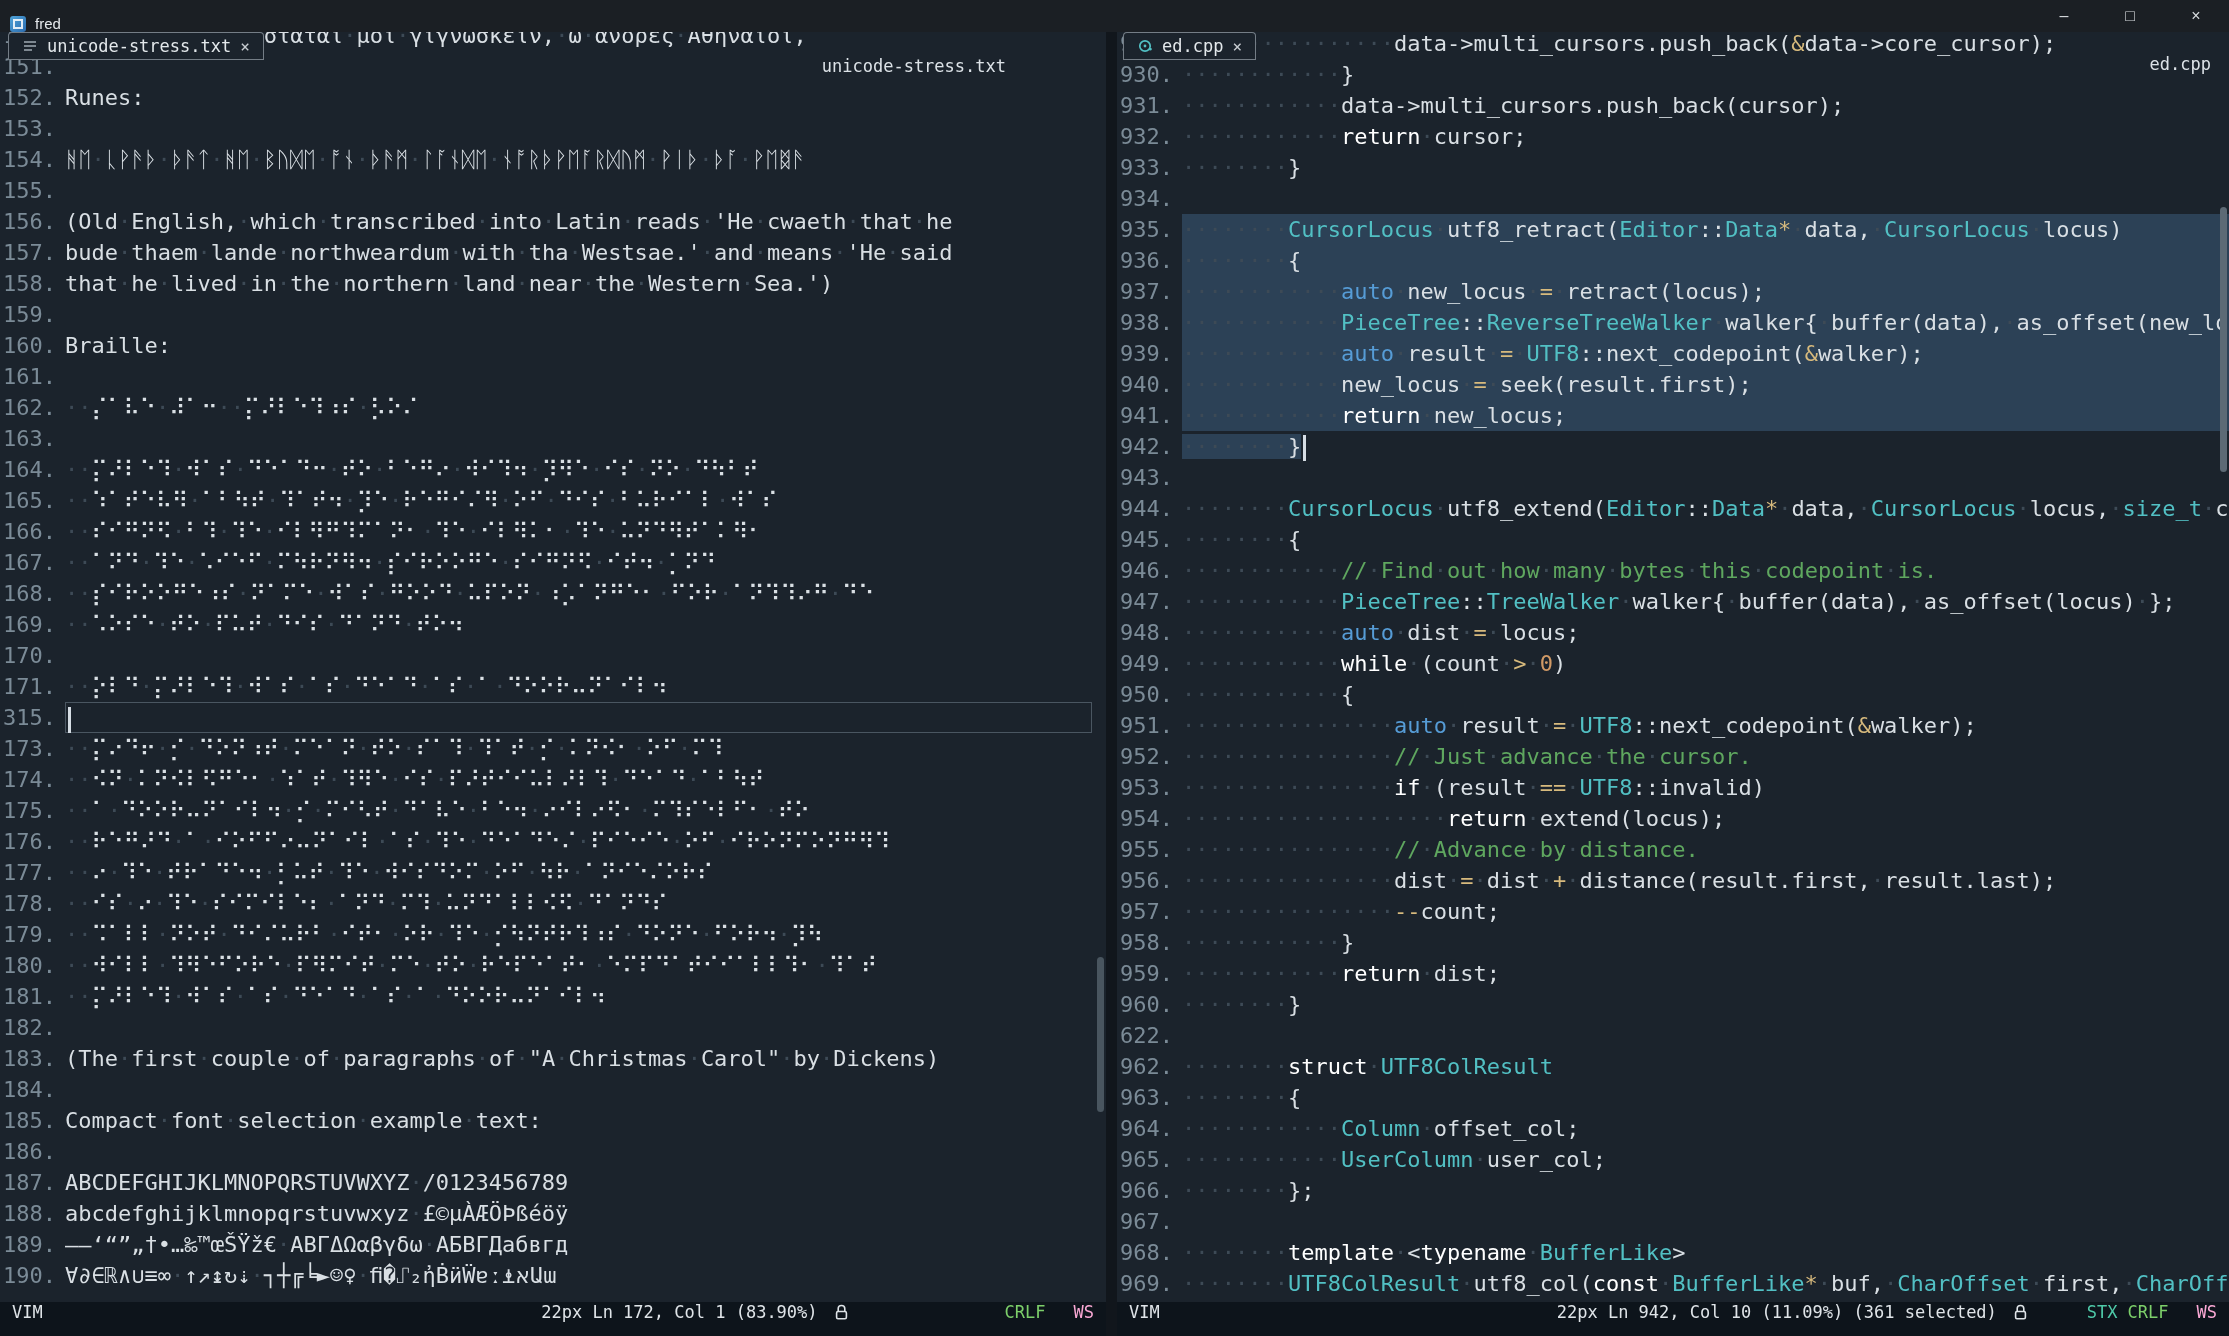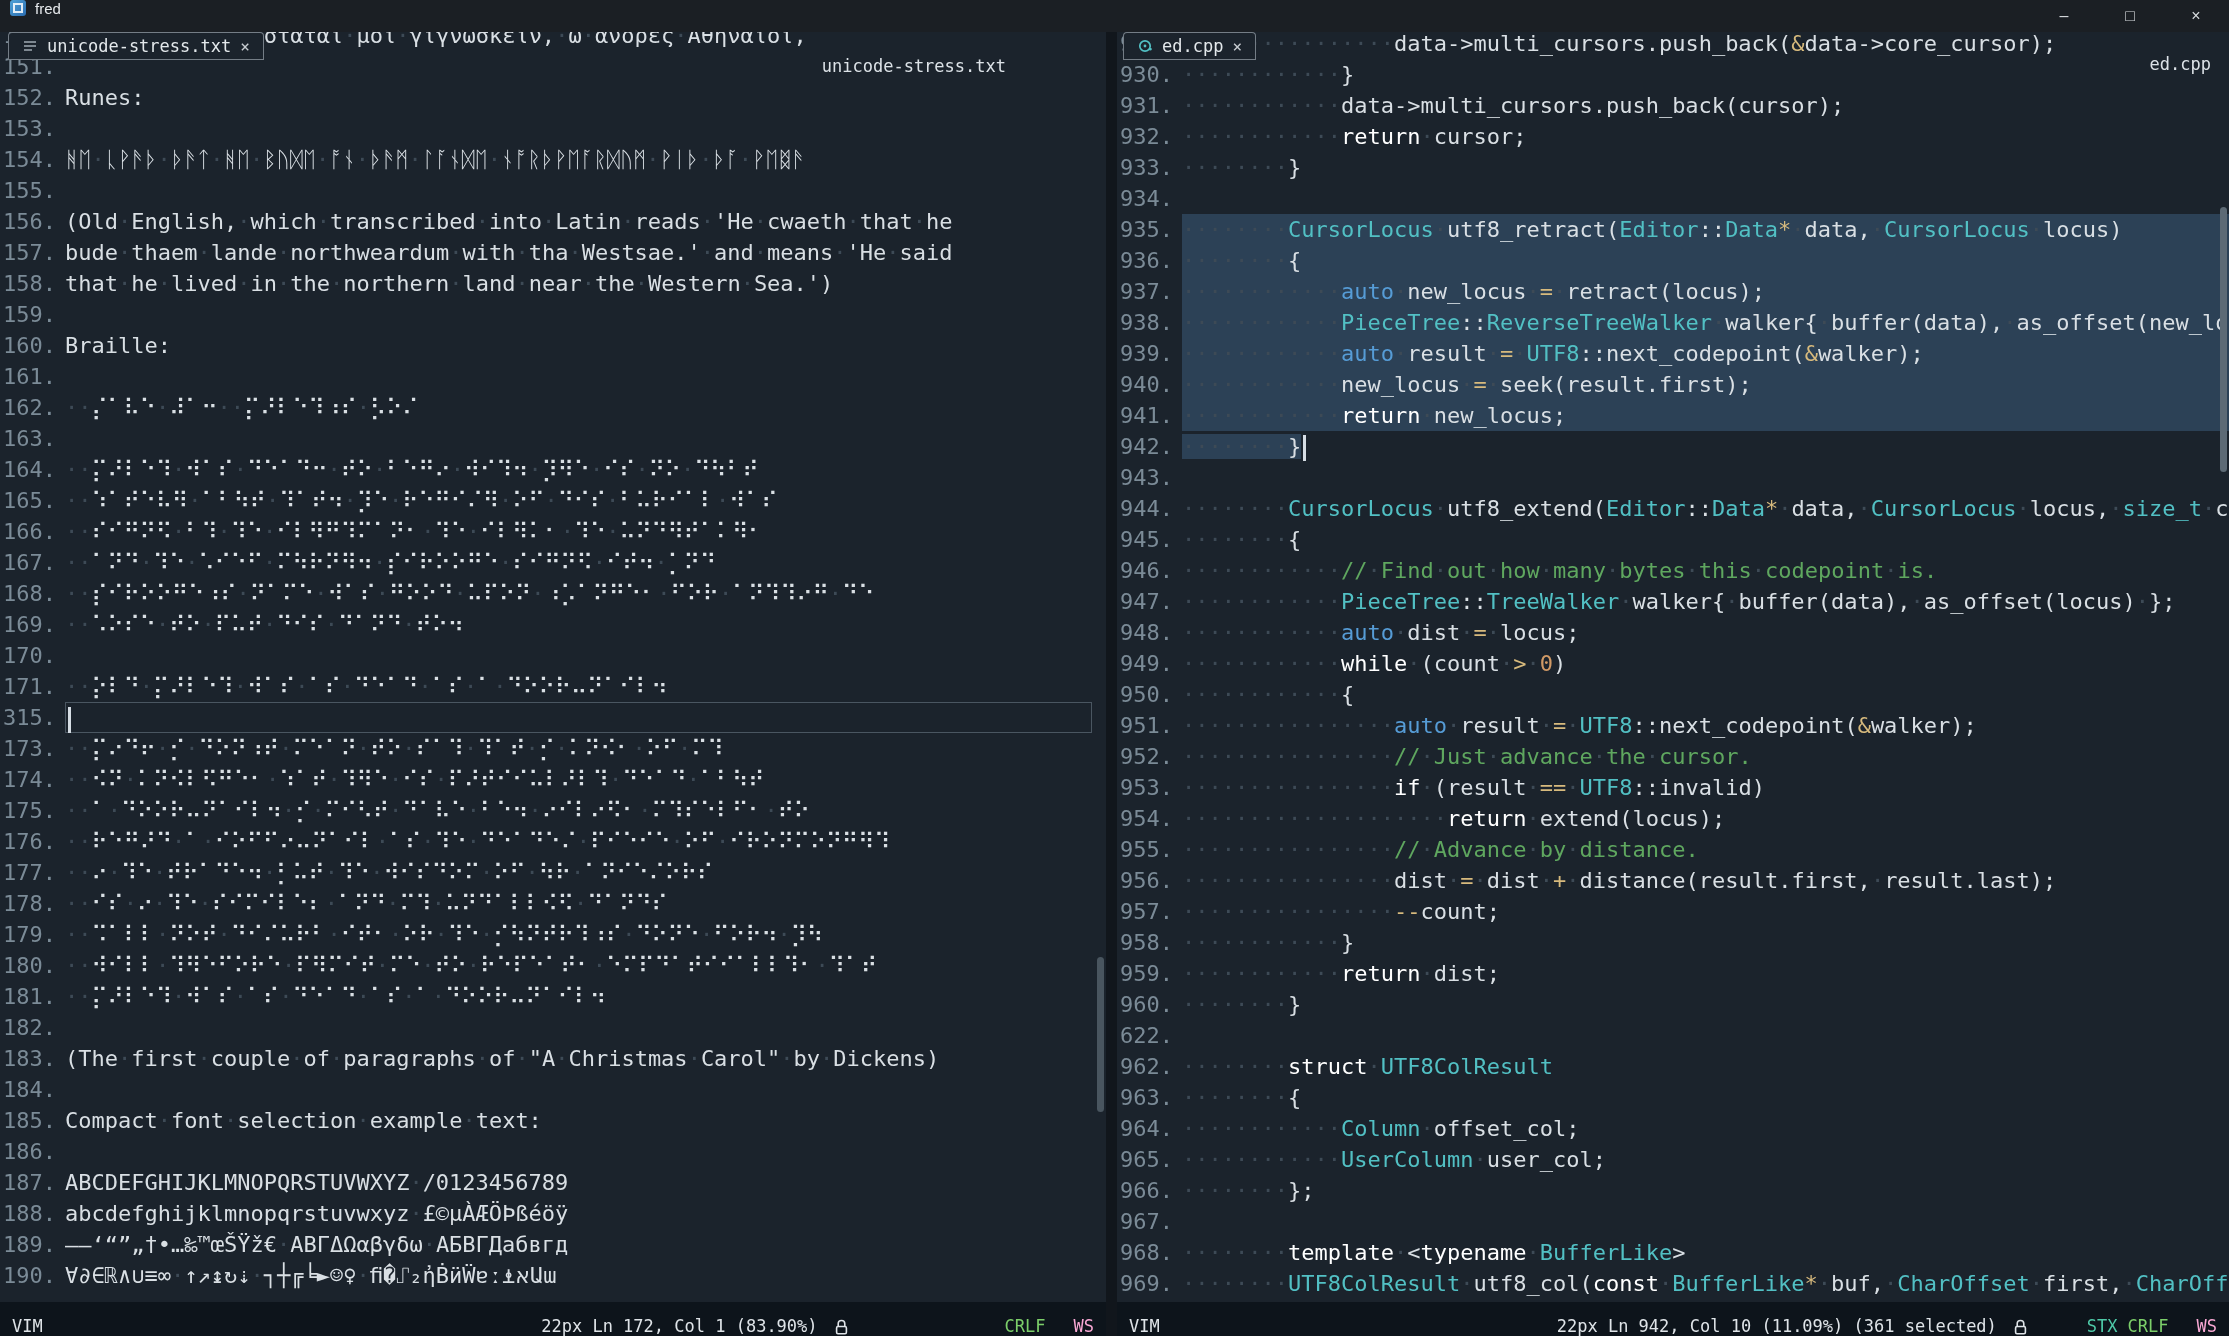--- a/index.html
+++ b/index.html
@@ -1,21 +1,21 @@
 <!DOCTYPE html>
 <html><head>
 <meta charset="utf-8">
 <style>
   *{margin:0;padding:0;box-sizing:border-box}
   html,body{width:2229px;height:1336px;overflow:hidden;background:#14181d}
   body{position:relative;font-family:"DejaVu Sans Mono","DejaVu Sans",monospace}
 
   
   .titlebar{position:absolute;top:0;left:0;right:0;height:32px;background:#1b1f24;
-    display:flex;align-items:flex-start;padding-left:10px;z-index:30;
+    display:flex;align-items:flex-end;padding-left:10px;z-index:30;
     font-family:"Liberation Sans",sans-serif}
   .app-icon{width:16px;height:16px;border-radius:3px;margin-right:9px;position:relative;
     background:linear-gradient(135deg,#4fa3d8,#2b6cb0)}
   .app-icon::after{content:"";position:absolute;inset:3px;border:2px solid rgba(255,255,255,.85)}
   .win-title{color:#e6e9ec;font-size:15px}
   .win-controls{margin-left:auto;display:flex;height:100%}
   .win-btn{width:66px;display:flex;align-items:center;justify-content:center;
     color:#d7dbde;font-size:16px;cursor:default}
 
   
@@ -58,21 +58,21 @@
   .pane.left  .overlay-name{top:24px;right:100px}
   .pane.right .overlay-name{top:22px;right:18px}
 
   
   .sb-thumb{position:absolute;right:2px;width:7px;border-radius:4px;z-index:8}
   .pane.left  .sb-thumb{top:925px;height:155px;background:#49555f}
   .pane.right .sb-thumb{top:175px;height:265px;background:#5d6a75}
 
   
   .statusbar{position:absolute;bottom:0;height:34px;background:#0d141b;display:flex;
-    align-items:flex-end;padding:0 12px;font-size:17px;color:#dfe4e8;z-index:28}
+    align-items:flex-start;padding:0 12px;font-size:17px;color:#dfe4e8;z-index:28}
   .statusbar.sbleft{left:0;width:1106px}
   .statusbar.sbright{left:1117px;width:1112px}
   .sb-spacer{flex:1}
   .sb-lock{margin:0 14px;display:flex;align-items:center}
   .gap-l{width:130px}
   .gap-r{width:25px}
   .sb-enc{color:#4ec9a8;margin-left:18px}
   .sb-eol{color:#7ccf6a;margin-left:10px}
   .sb-ws{color:#f9a8d4;margin-left:28px}
 </style>

